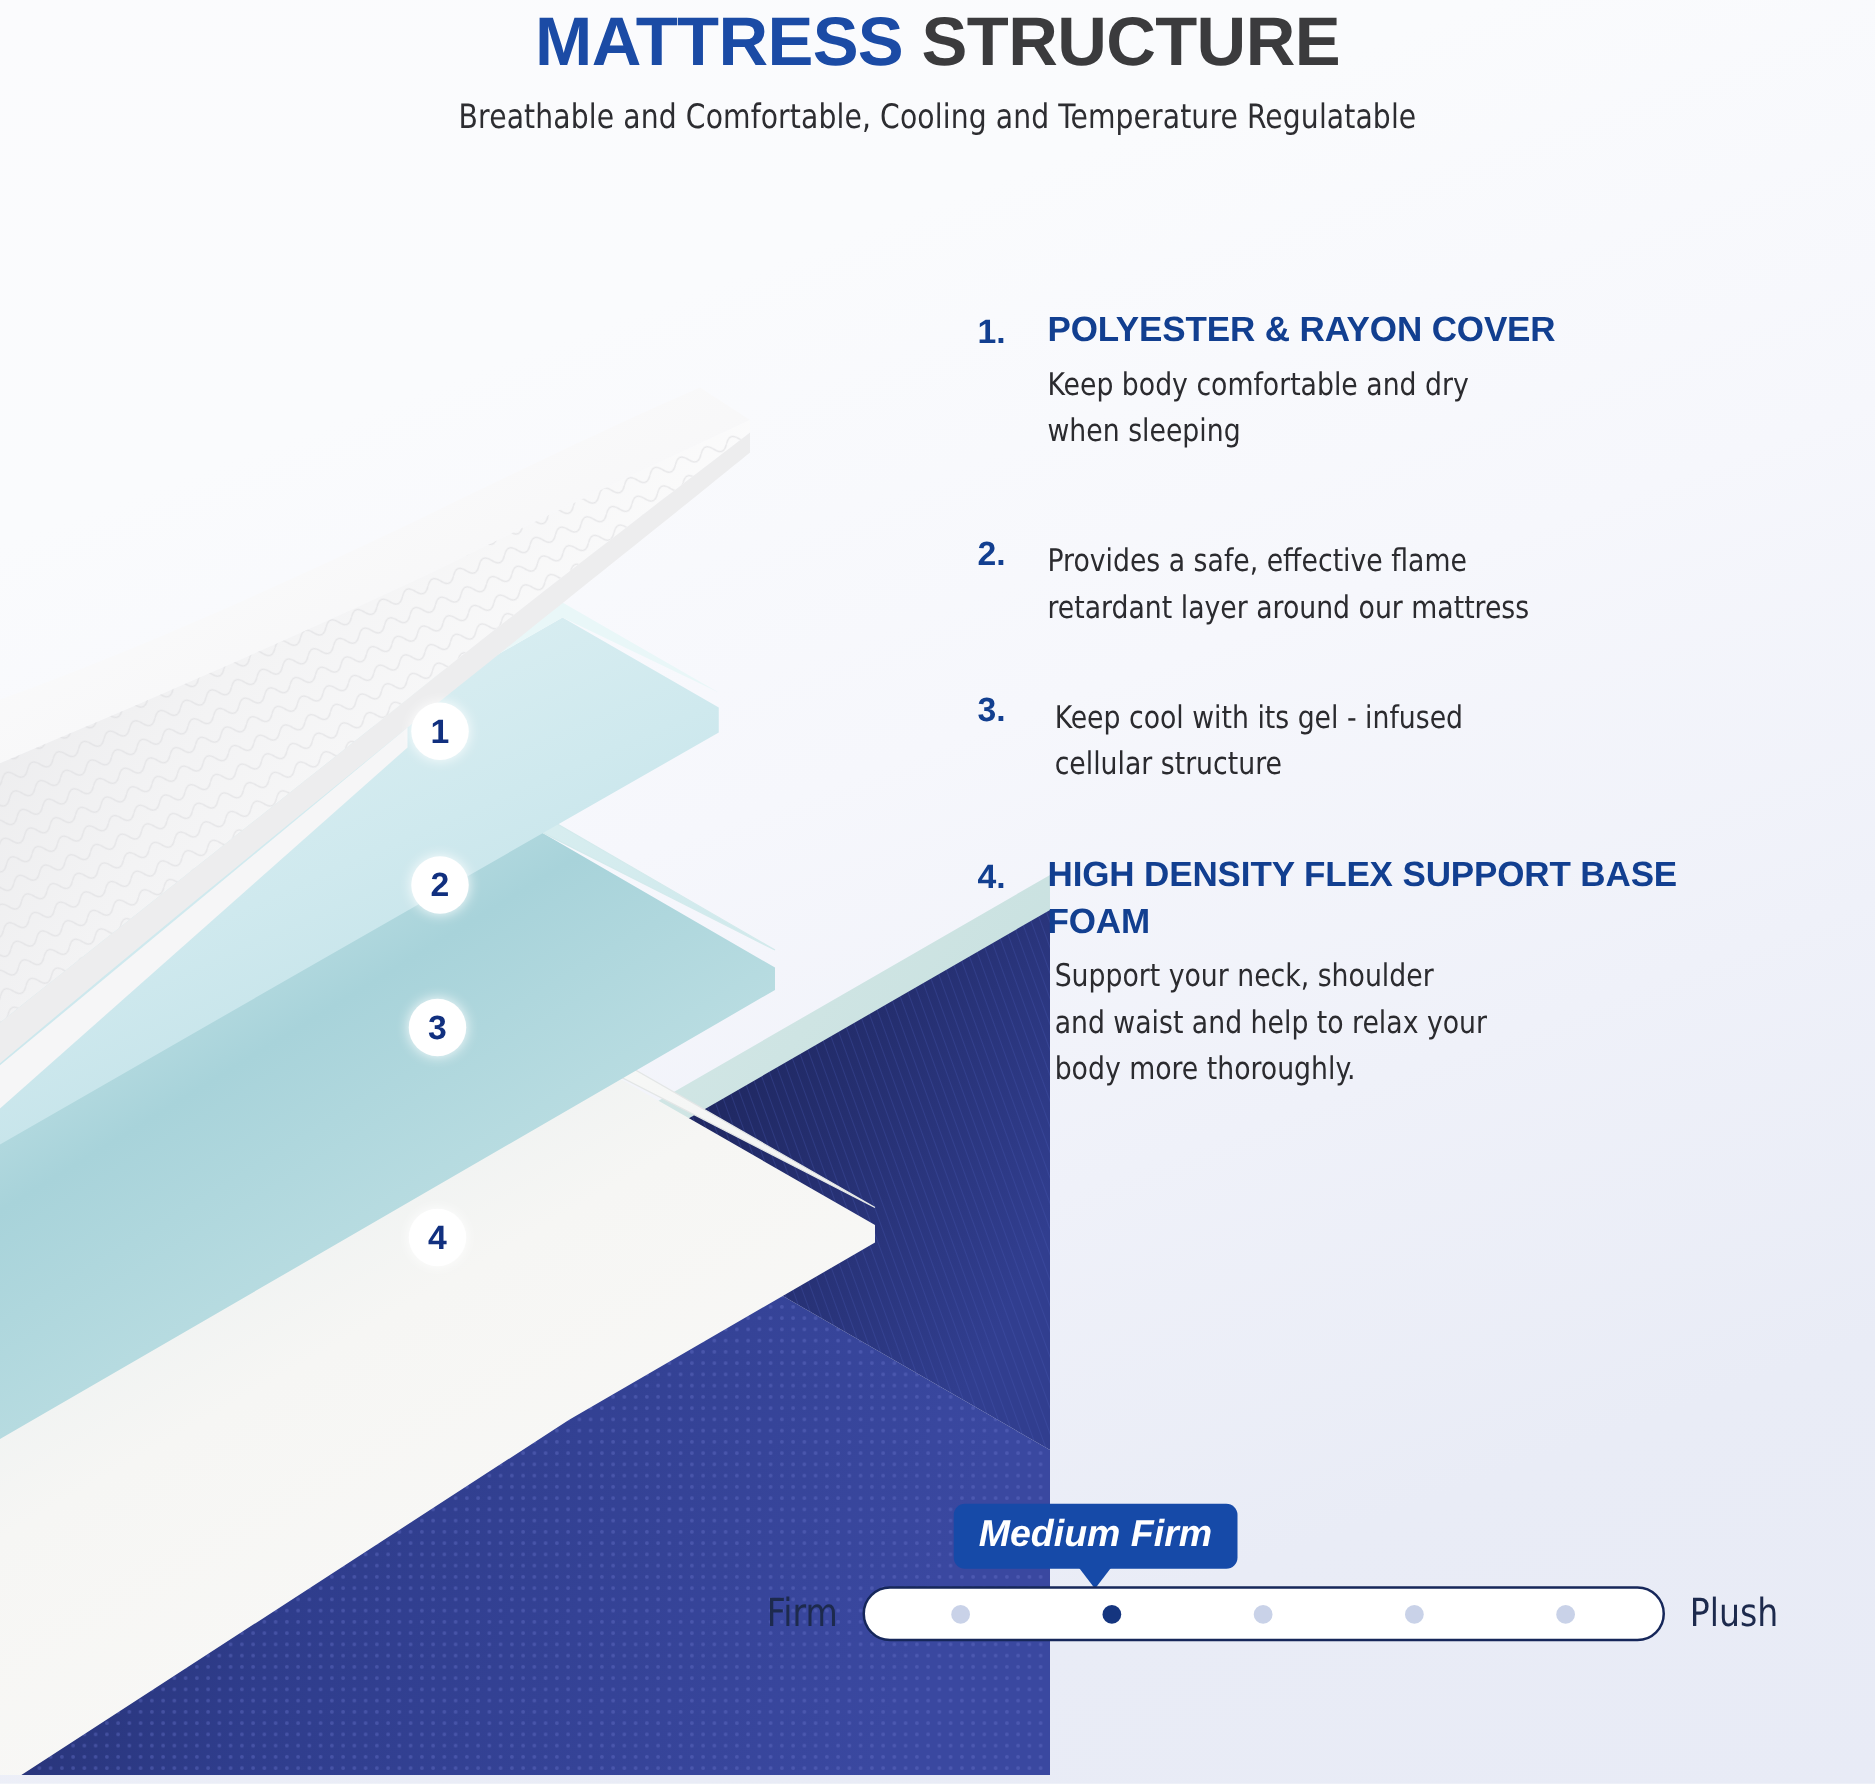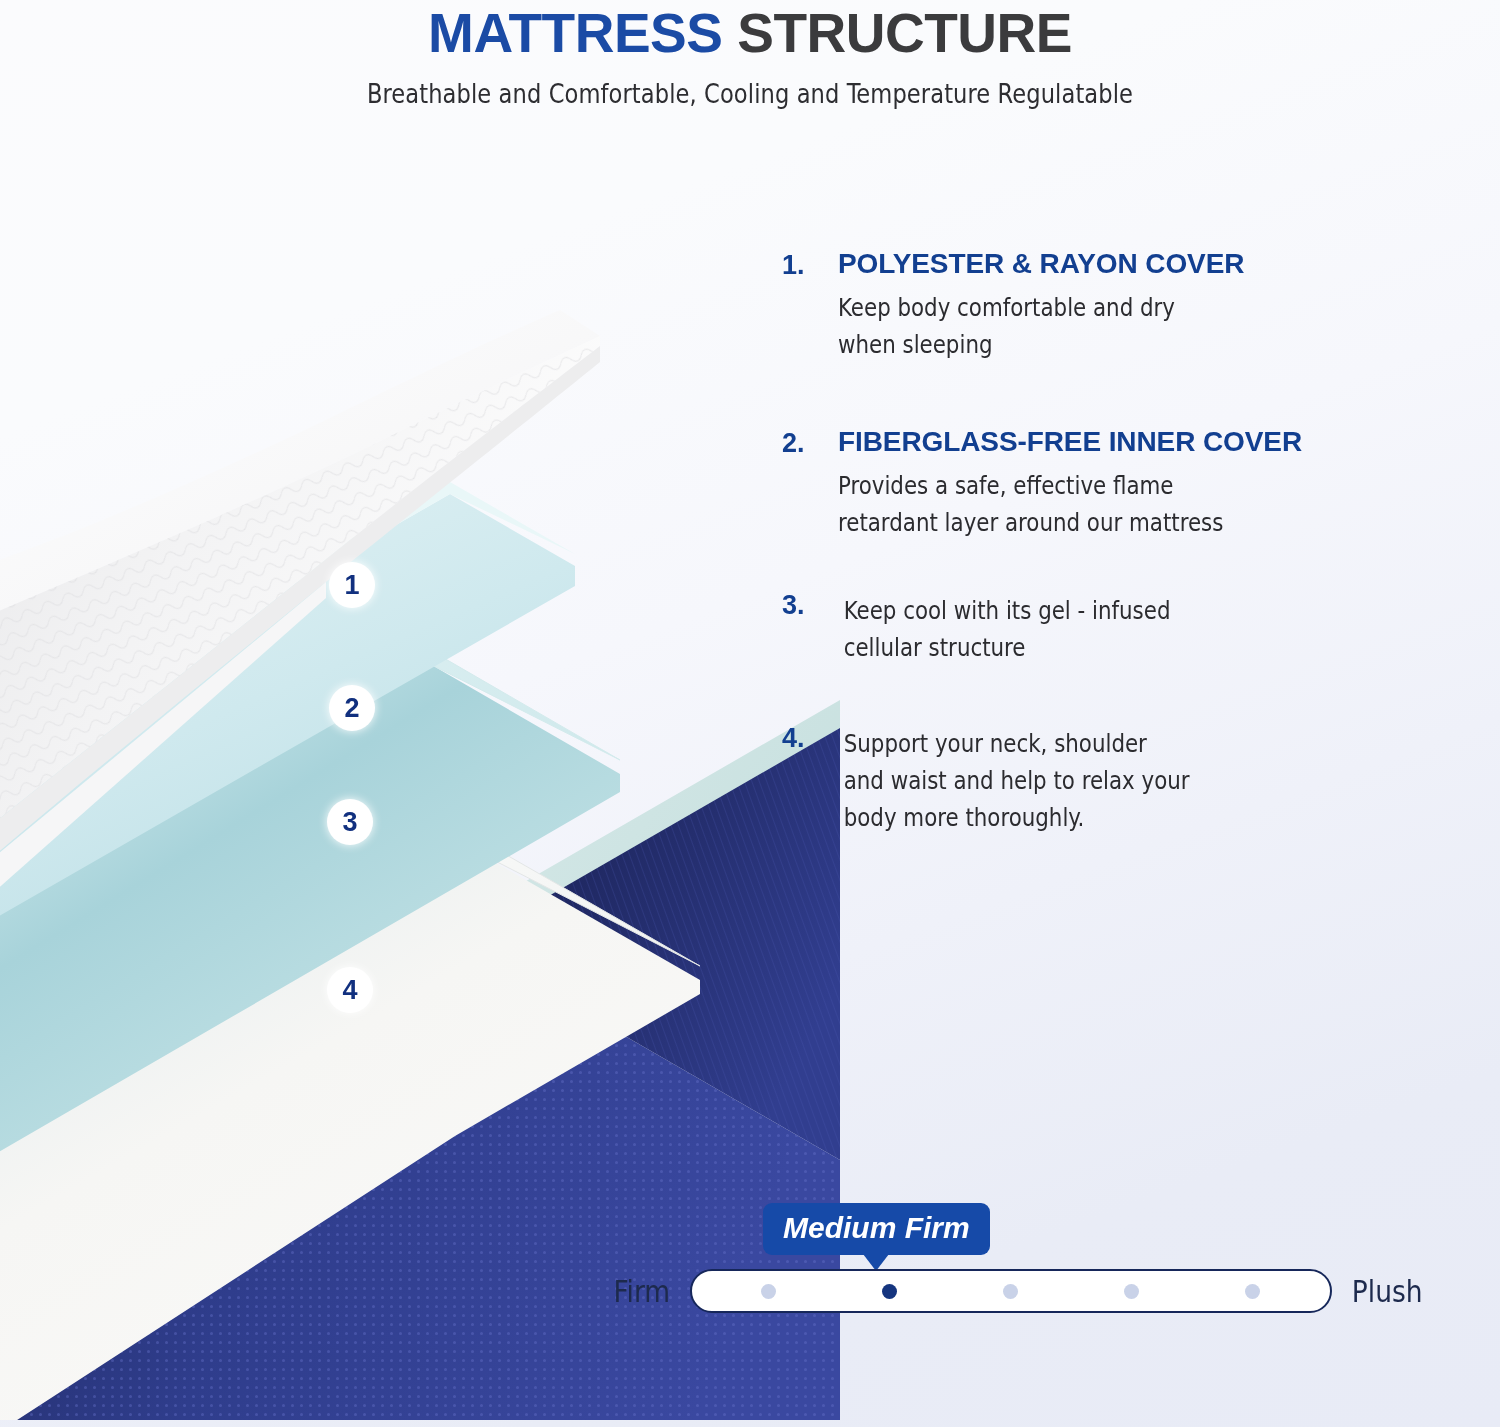--- a/index.html
+++ b/index.html
@@ -352,37 +352,37 @@
     <div class="f-body">
       <div class="f-head">POLYESTER &amp; RAYON COVER</div>
       <div class="f-desc">Keep body comfortable and dry
 when sleeping</div>
     </div>
   </div>
 
   <div class="feature f2">
     <div class="f-num">2.</div>
     <div class="f-body">
-      <div class="f-head">FIBERGLASS-FREE INNER COVER</div>
       <div class="f-desc">Provides a safe, effective flame
 retardant layer around our mattress</div>
     </div>
   </div>
 
   <div class="feature f3">
     <div class="f-num">3.</div>
     <div class="f-body">
       <div class="f-desc">Keep cool with its gel - infused
 cellular structure</div>
     </div>
   </div>
 
   <div class="feature f4">
     <div class="f-num">4.</div>
     <div class="f-body">
+      <div class="f-head">HIGH DENSITY FLEX SUPPORT BASE FOAM</div>
       <div class="f-desc">Support your neck, shoulder
 and waist and help to relax your
  body more thoroughly.</div>
     </div>
   </div>
 
 </div>
 
 <div class="firmness">
 

